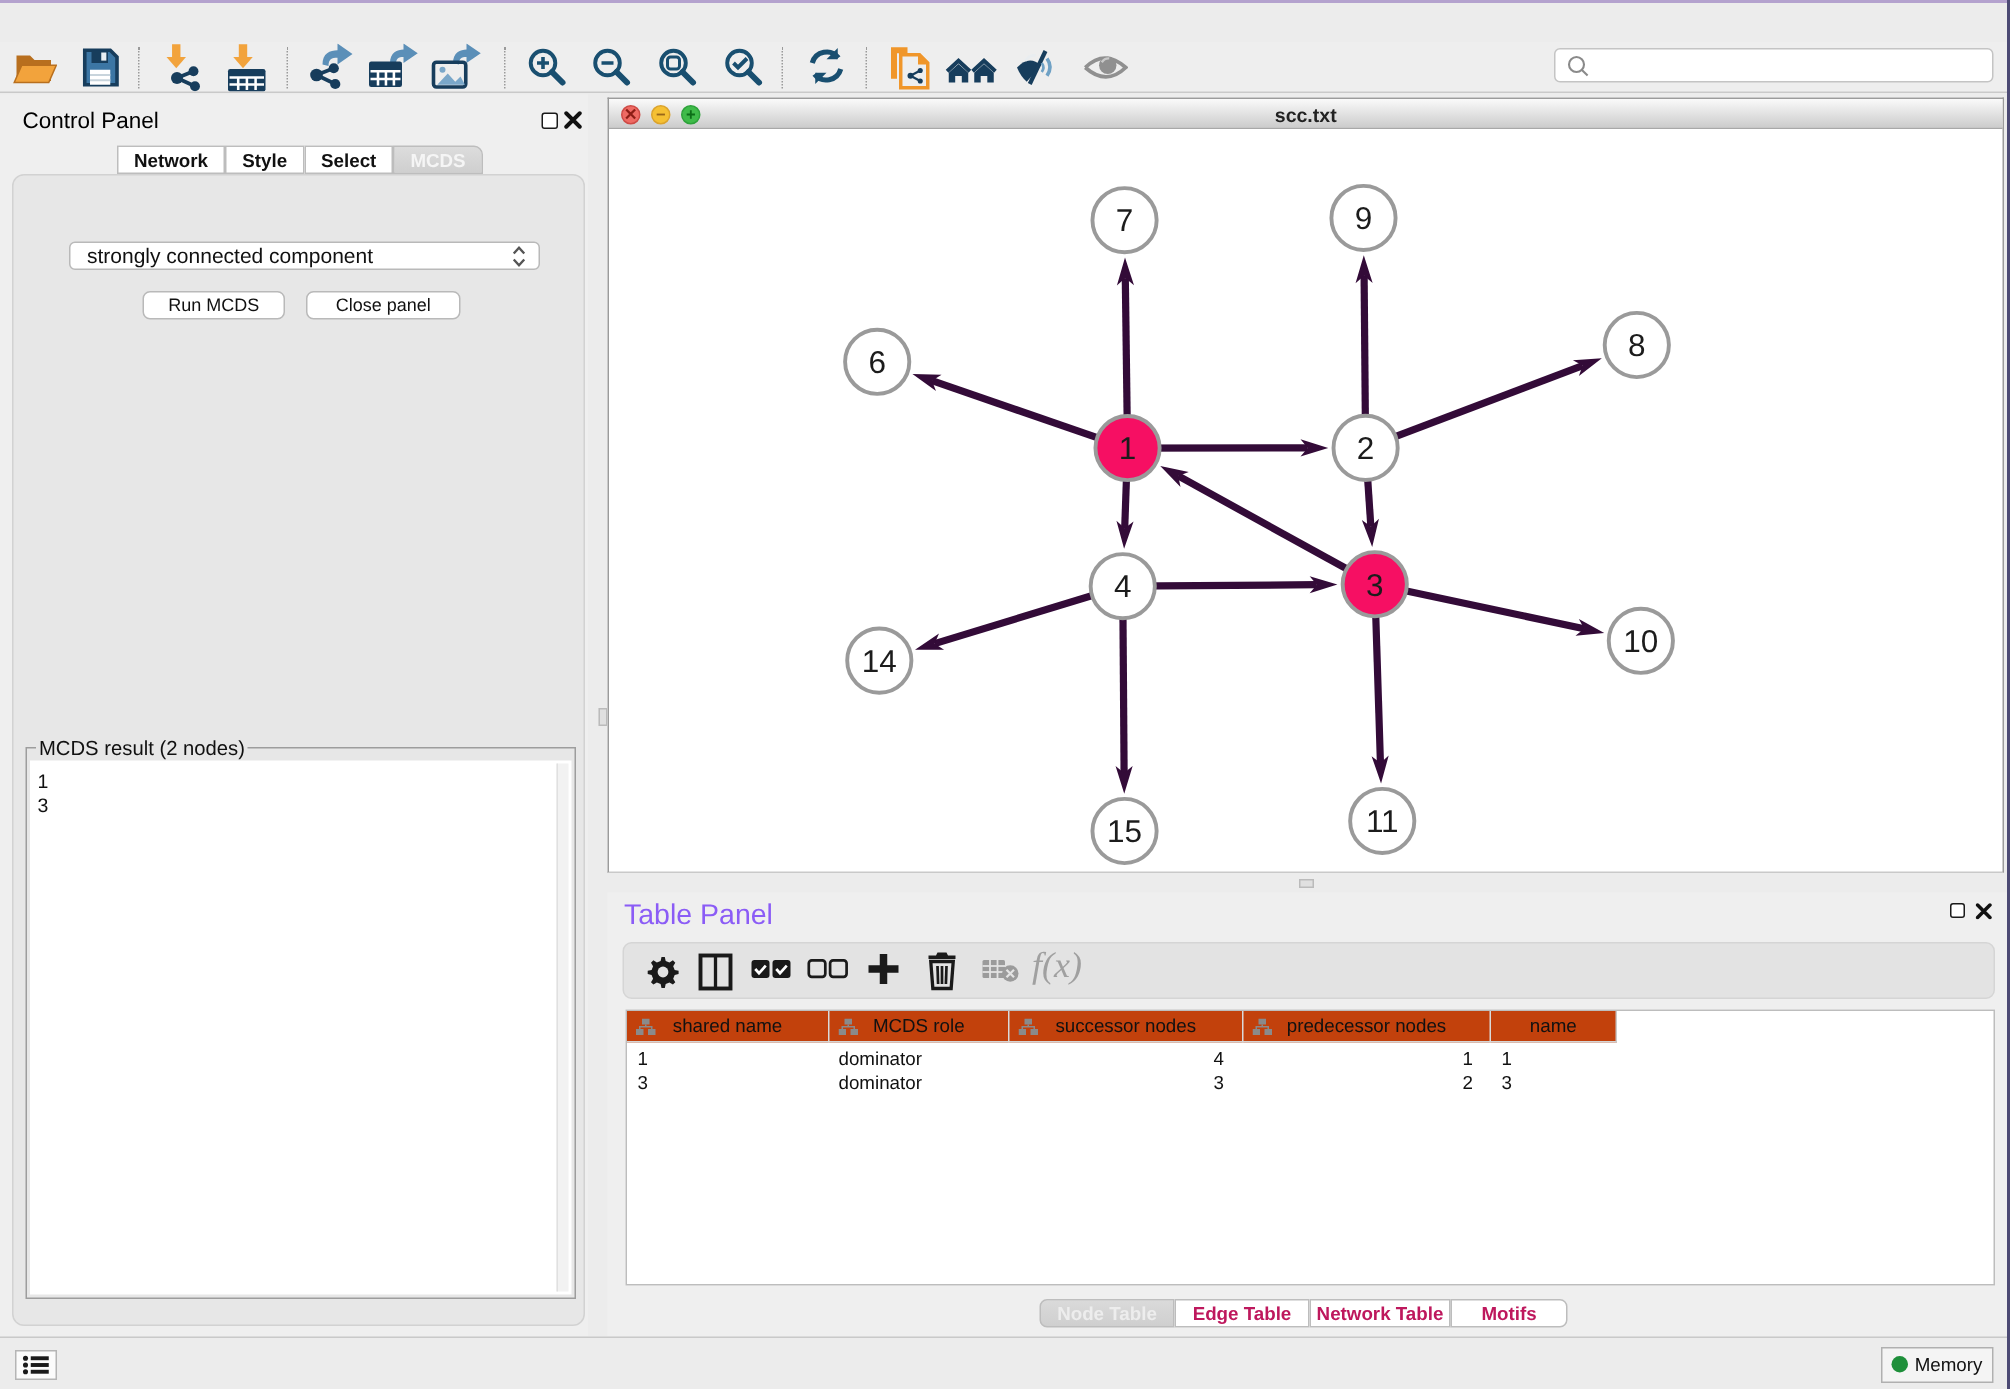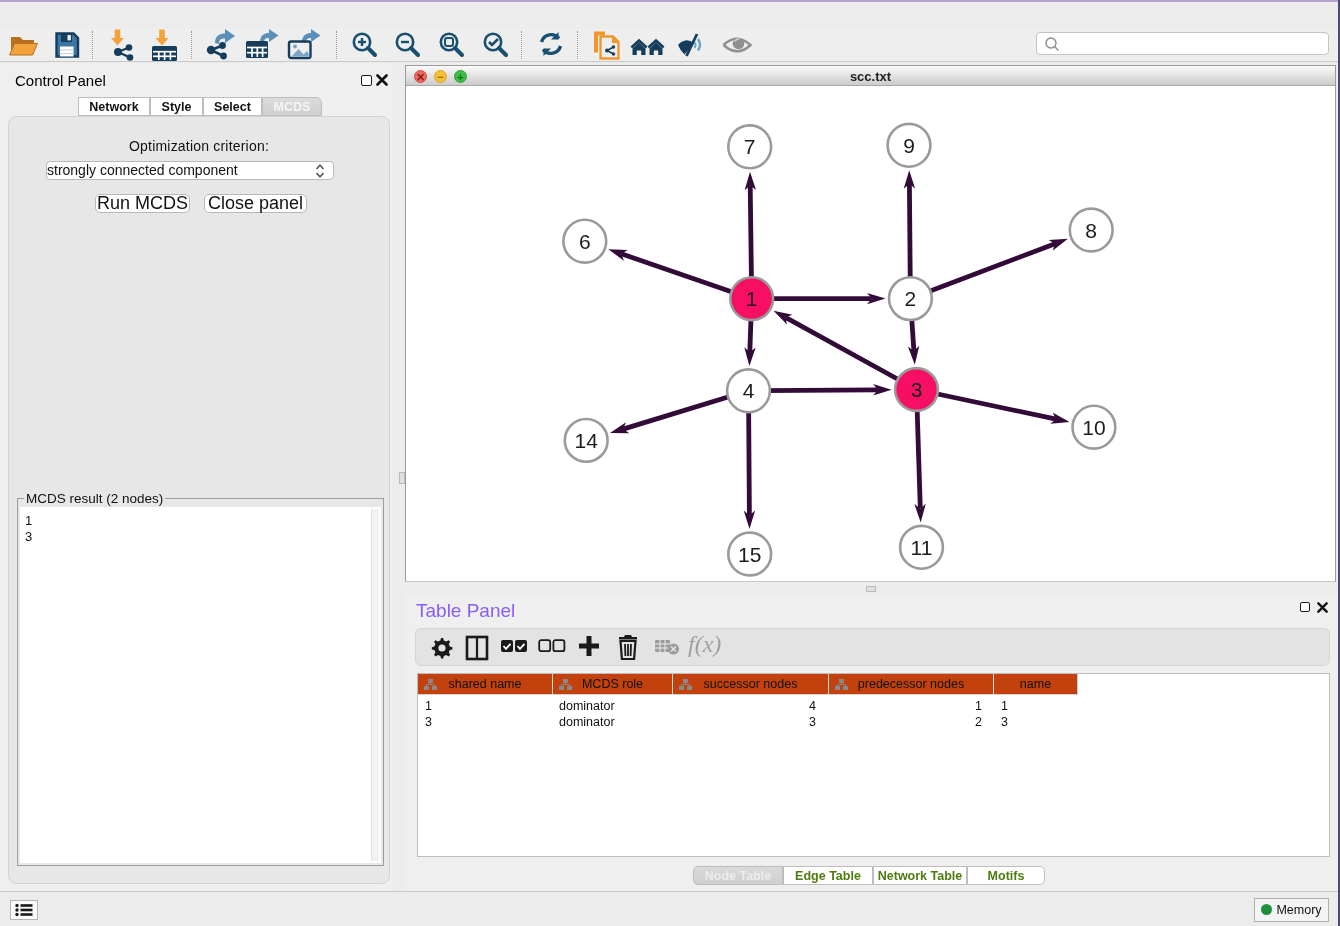--- a/index.html
+++ b/index.html
@@ -19,22 +19,22 @@
 #search { position:absolute; left:1036px; top:4px; width:293px; height:23px; background:#fff; border:1px solid #c4c4c4; border-radius:4px; }
 
 #cpanel { left:0; top:63px; width:392px; height:828px; background:#efefef; }
 #cphead { position:absolute; left:15px; top:9px; font-size:15px; color:#000000; }
 .sqico { position:absolute; width:11px; height:11px; border:1.5px solid #1a1a1a; border-radius:2px; background:#fff; }
 #tabs { position:absolute; left:78px; top:34px; height:19px; }
 .tab { position:absolute; top:0; height:19px; background:#fff; border:1px solid #bdbdbd; font-size:12.5px; font-weight:bold; text-align:center; line-height:18px; color:#111; }
 .tabsel { background:linear-gradient(#dcdcdc,#cfcfcf); color:#f5f5f5; }
 #cpcontent { position:absolute; left:8px; top:53px; width:382px; height:768px; background:#e7e7e7; border:1px solid #d2d2d2; border-radius:8px; }
 #optlab { position:absolute; left:0; top:21px; width:100%; text-align:center; font-size:14px; letter-spacing:0.2px; color:#111; }
-#dropdown { position:absolute; left:37px; top:44px; width:288px; height:19px; background:#fff; border:1px solid #b9b9b9; border-radius:4px; font-size:14px; line-height:17px; padding-left:0; color:#111; }
-.btn { position:absolute; top:77px; height:19px; background:#fff; border:1px solid #b9b9b9; border-radius:5px; font-size:18px; text-align:center; line-height:17px; color:#111; }
+#dropdown { position:absolute; left:37px; top:44px; width:314px; height:19px; background:#fff; border:1px solid #b9b9b9; border-radius:4px; font-size:14px; line-height:17px; padding-left:11px; color:#111; }
+.btn { position:absolute; top:77px; height:19px; background:#fff; border:1px solid #b9b9b9; border-radius:5px; font-size:12px; text-align:center; line-height:17px; color:#111; }
 #fieldset { position:absolute; left:8px; top:381px; width:367px; height:368px; border:1px solid #9d9d9d; }
 #fslegend { position:absolute; left:6px; top:-8px; background:#e7e7e7; font-size:13.5px; padding:0 2px; color:#111; }
 #fswhite { position:absolute; left:2px; top:8px; right:2px; bottom:2px; background:#fff; font-size:13px; color:#111; padding:6px 0 0 5px; line-height:16px; }
 #fsscroll { position:absolute; right:2px; top:2px; width:8px; bottom:2px; background:#f2f2f2; border-left:1px solid #e0e0e0; }
 
 #netwin { left:405px; top:65px; width:931px; height:517px; background:#fff; border:1px solid #9b9b9b; border-bottom:1px solid #c9c9c9; }
 #nettitle { position:absolute; left:0; top:0; width:100%; height:20px; background:linear-gradient(#fafafa,#ccc); border-bottom:1px solid #a8a8a8; }
 #netname { position:absolute; width:100%; text-align:center; top:3px; font-size:13px; font-weight:bold; color:#222; }
 .mac { position:absolute; top:4px; width:13px; height:13px; border-radius:50%; font-size:11px; font-weight:bold; text-align:center; line-height:13px; }
 #graph { position:absolute; left:0; top:21px; }
@@ -46,21 +46,21 @@
 
 #tpanel { left:405px; top:595px; width:933px; height:296px; background:#efefef; }
 #tphead { position:absolute; left:11px; top:5px; font-size:19px; color:#8b5cf6; }
 #tptools { position:absolute; left:10px; top:33px; width:915px; height:38px; background:#e3e3e3; border:1px solid #d5d5d5; border-radius:6px; }
 #ttable { position:absolute; left:12px; top:78px; width:913px; height:184px; background:#fff; border:1px solid #bdbdbd; }
 #thead { position:absolute; left:0; top:0; height:21px; background:#c2410c; border-bottom:1px solid #d5d5d5; }
 .thcell { position:absolute; top:0; height:21px; border-right:1px solid #d9d9d9; font-size:12.5px; color:#111; text-align:center; line-height:21px; }
 .trow { position:absolute; font-size:12.5px; color:#111; height:16px; line-height:16px; }
 .tcell { position:absolute; }
 #btabs { position:absolute; left:288px; top:271px; height:19px; }
-.btab { position:absolute; top:0; height:19px; background:#fff; border:1px solid #bdbdbd; font-size:12.5px; font-weight:bold; text-align:center; line-height:18px; color:#4d7c0f; }
+.btab { position:absolute; top:0; height:19px; background:#fff; border:1px solid #bdbdbd; font-size:12.5px; font-weight:bold; text-align:center; line-height:18px; color:#be185d; }
 .btabsel { background:linear-gradient(#dadada,#cfcfcf); color:#ededed; }
 
 #status { left:0; top:891px; width:1338px; height:35px; background:#ececec; border-top:1px solid #c9c9c9; }
 #listbtn { position:absolute; left:10px; top:8px; width:28px; height:20px; background:#fbfbfb; border:1px solid #b5b5b5; }
 #membtn { position:absolute; left:1254px; top:6px; width:75px; height:24px; background:#f4f4f4; border:1px solid #b0b0b0; font-size:12.5px; text-align:center; line-height:22px; color:#111; }
 .dot { display:inline-block; width:11px; height:11px; border-radius:50%; background:#1e8f3a; vertical-align:-1px; margin-right:4px; }
 </style></head>
 <body>
 <div id="stage">
 <div class="abs" id="pstrip"></div>
@@ -198,21 +198,20 @@
   <svg style="position:absolute;left:376px;top:11px;" width="12" height="12" viewBox="0 0 12 12">
         <path d="M1.5 1.5 L10.5 10.5 M10.5 1.5 L1.5 10.5" stroke="#111" stroke-width="2.6" stroke-linecap="round"></path>
       </svg>
   <div id="tabs">
     <div class="tab" style="left:0; width:72px;">Network</div>
     <div class="tab" style="left:72px; width:53px;">Style</div>
     <div class="tab" style="left:125px; width:59px;">Select</div>
     <div class="tab tabsel" style="left:184px; width:60px; border-radius:0 6px 0 0;">MCDS</div>
   </div>
   <div id="cpcontent">
-    <div id="optlab">Optimization criterion:</div>
     <div id="dropdown">strongly connected component
       <svg width="10" height="14" style="position:absolute;right:8px;top:2px" viewBox="0 0 10 14">
             <path d="M1.5 5 L5 1.2 L8.5 5" fill="none" stroke="#555" stroke-width="1.6"></path>
             <path d="M1.5 9 L5 12.8 L8.5 9" fill="none" stroke="#555" stroke-width="1.6"></path>
           </svg>
     </div>
     <div class="btn" style="left:86px; width:95px;">Run MCDS</div>
     <div class="btn" style="left:195px; width:103px;">Close panel</div>
     <div id="fieldset">
       <div id="fslegend">MCDS result (2 nodes)</div>

